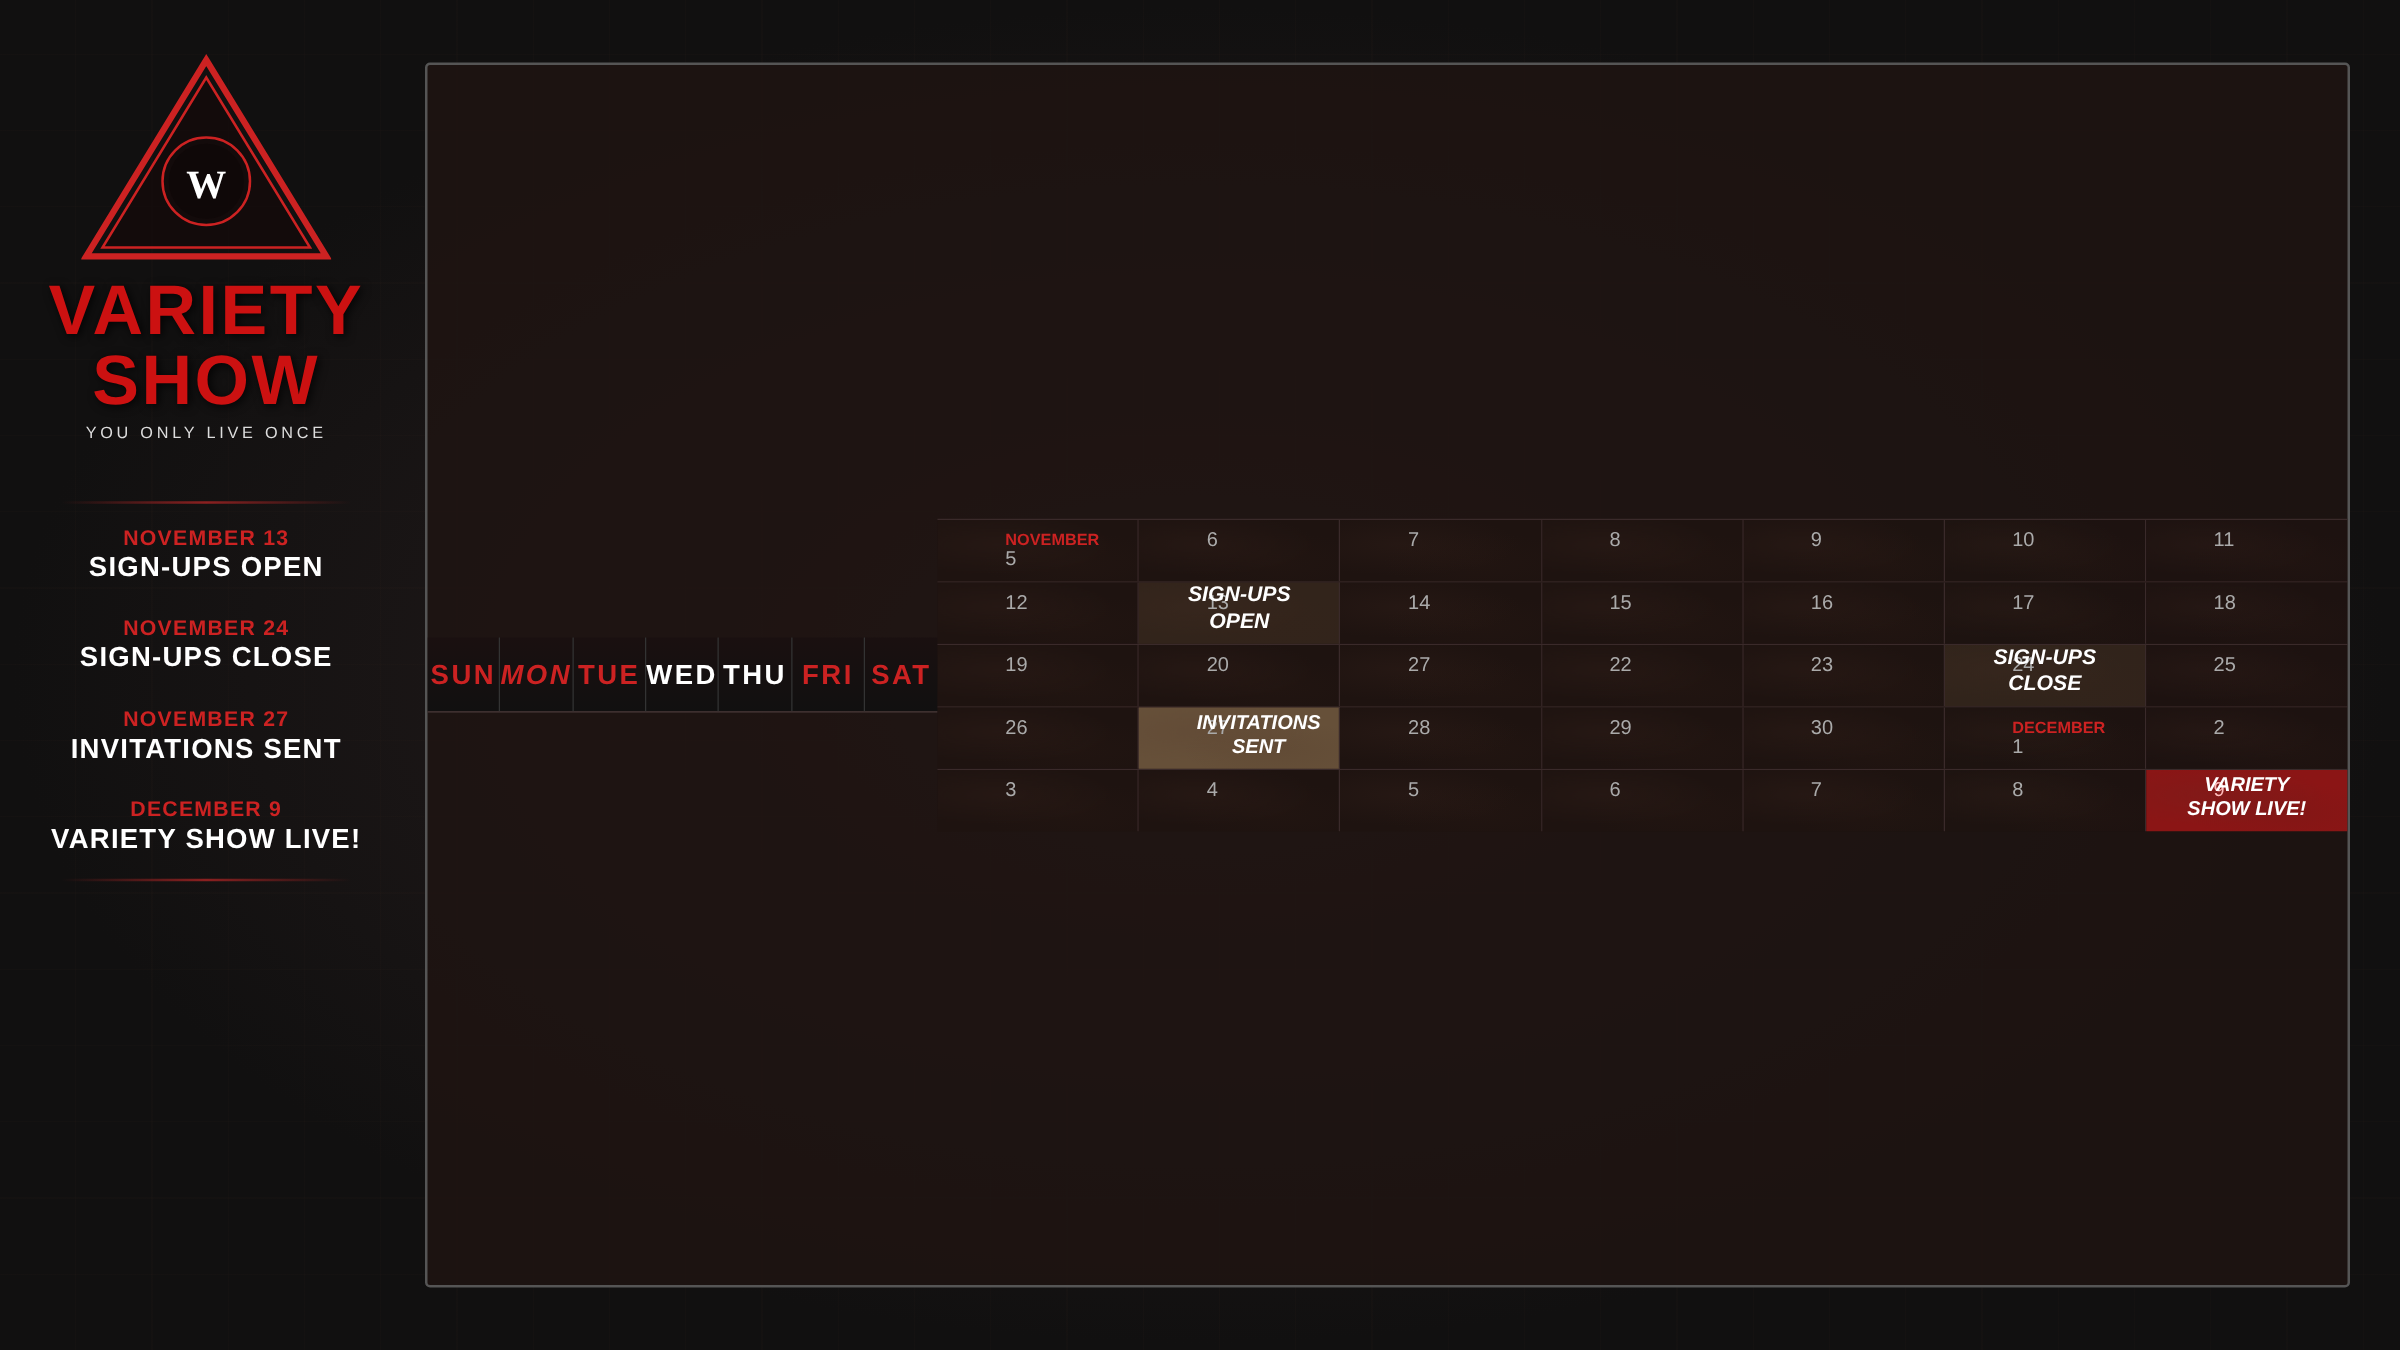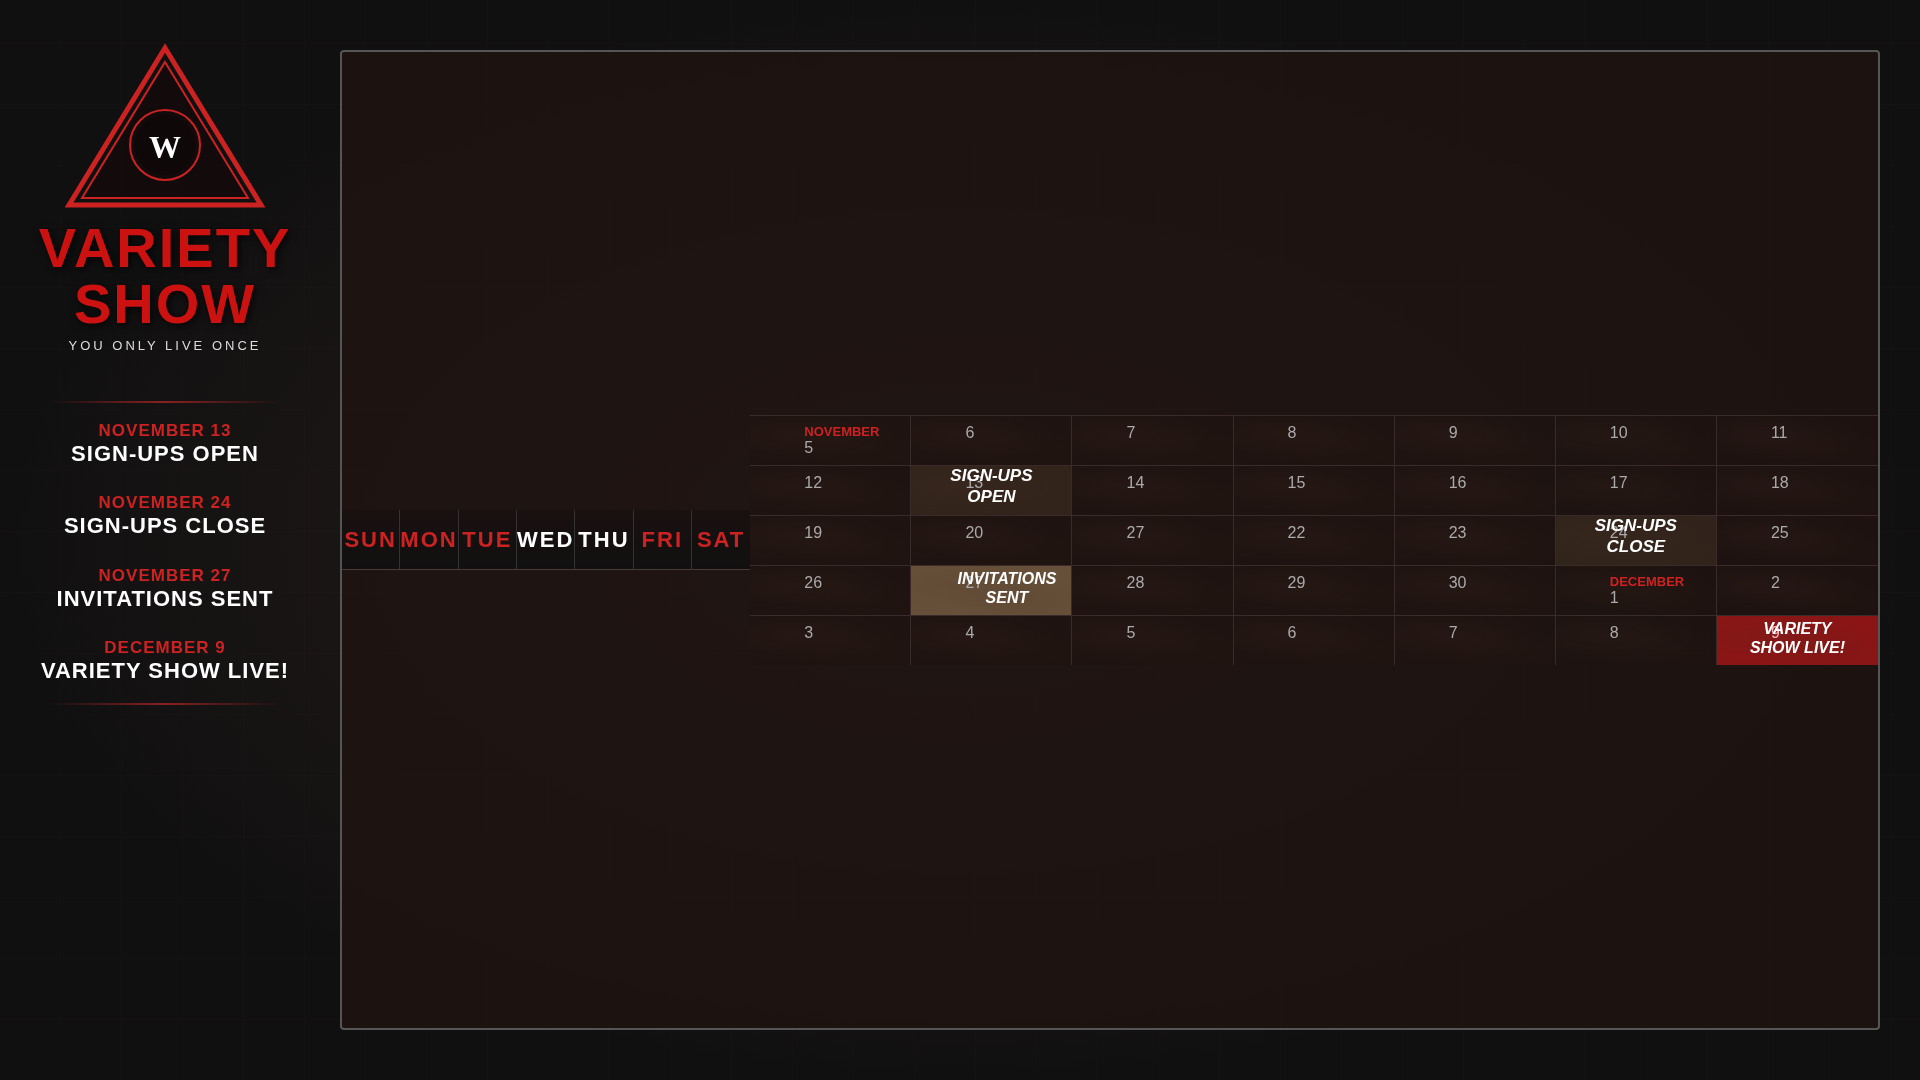--- a/index.html
+++ b/index.html
@@ -177,21 +177,21 @@
       font-size: 22px;
       font-weight: 900;
       letter-spacing: 2px;
       text-transform: uppercase;
       font-family: 'Arial Black', Arial, sans-serif;
     }
 
     .cal-header-cell:last-child { border-right: none; }
 
     .cal-header-cell.sun { color: #cc2222; }
-    .cal-header-cell.mon { color: #cc2222; }
+    .cal-header-cell.mon { color: #cc2222; font-style: italic; }
     .cal-header-cell.tue { color: #cc2222; }
     .cal-header-cell.wed { color: #ffffff; }
     .cal-header-cell.thu { color: #ffffff; }
     .cal-header-cell.fri { color: #cc2222; }
     .cal-header-cell.sat { color: #cc2222; }
 
     
     .cal-body {
       flex: 1;
       display: grid;

